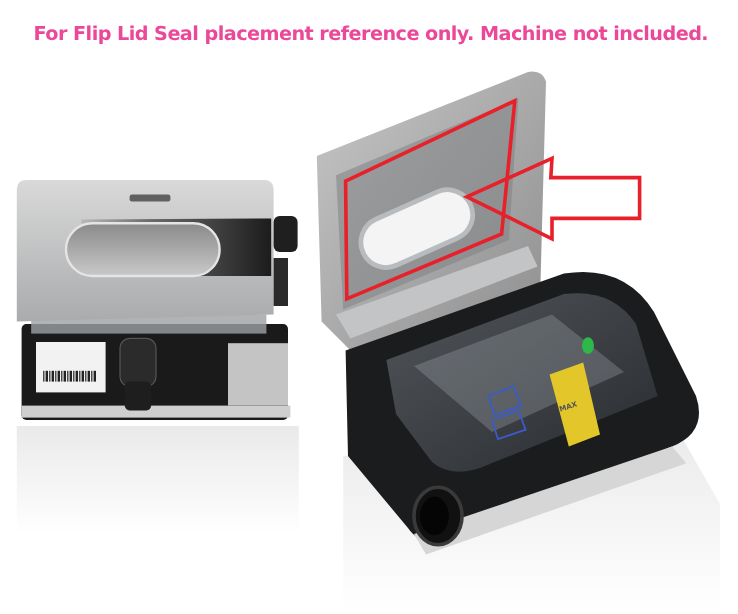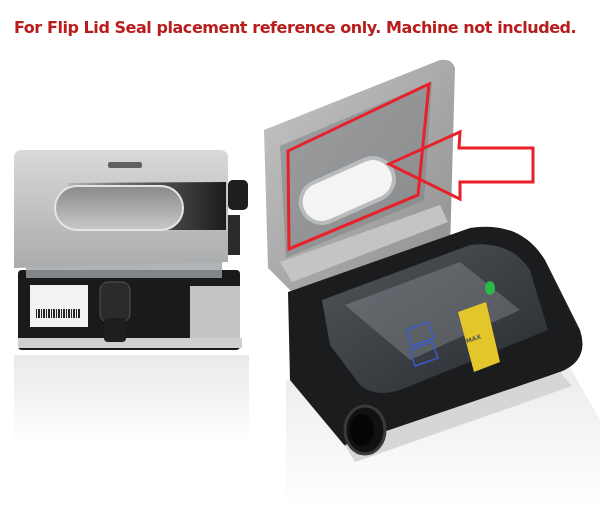--- a/index.html
+++ b/index.html
@@ -7,21 +7,21 @@
     .caption {
       position:absolute; left:14px; top:18px; width:590px;
       font-family:"DejaVu Sans", sans-serif; font-weight:bold; font-size:16px;
       letter-spacing:-0.45px; white-space:nowrap;
     }
     .scene { position:absolute; left:0; top:0; width:615px; height:512px; }
   </style>
 </head>
 <body>
 
-<div class="caption" style="color: #b91c1c;">
+<div class="caption" style="color: #ec4899; text-align: center;">
   <span>For Flip Lid Seal placement reference only. Machine not included.</span>
 </div>
 
 <svg class="scene" viewBox="0 0 615 512" xmlns="http://www.w3.org/2000/svg">
   <defs>
     <linearGradient id="silverTop" x1="0" y1="0" x2="0" y2="1">
       <stop offset="0" stop-color="#d9d9d9"></stop>
       <stop offset="1" stop-color="#a9abac"></stop>
     </linearGradient>
     <linearGradient id="darkBand" x1="0" y1="0" x2="1" y2="0">

